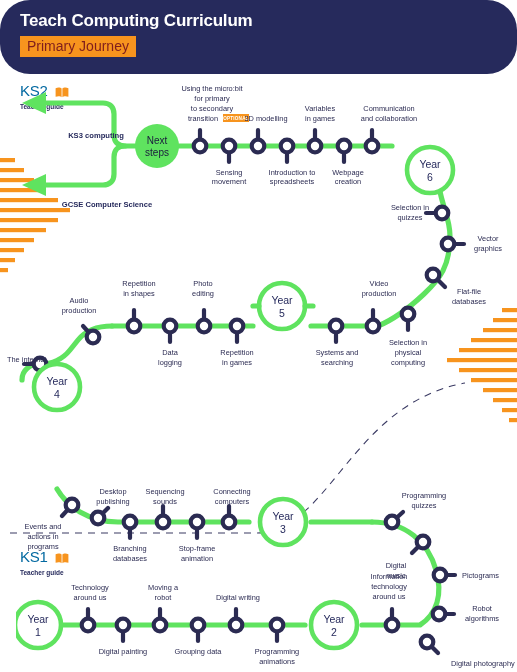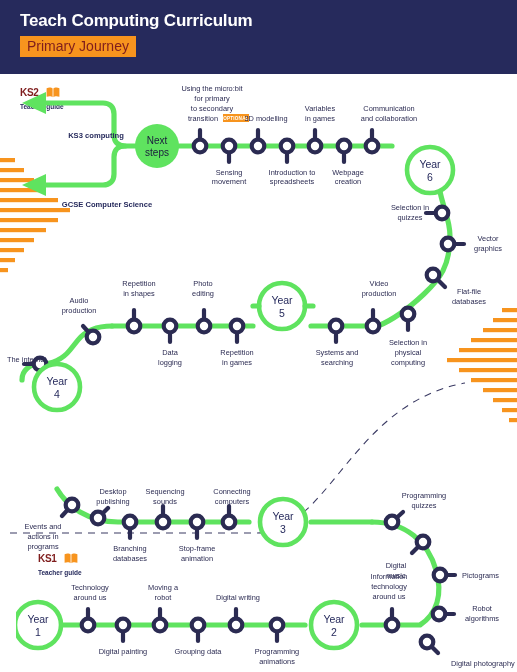--- a/index.html
+++ b/index.html
@@ -7,34 +7,35 @@
     width:517px;height:672px;
     background:#ffffff;
     font-family:"Liberation Sans", sans-serif;
     overflow:hidden;
     position:relative;
   }
   #root{position:relative;width:517px;height:672px;}
   .header{
     position:absolute;left:0;top:0;width:517px;height:74px;
     background:#262a5c;
+    border-radius:30px;
   }
   .header-title{
     position:absolute;left:20px;top:11px;
     font-size:17px;font-weight:bold;color:#ffffff;letter-spacing:-0.2px;
   }
   .header-sub{
     position:absolute;left:20px;top:36px;
     background:#f7941e;color:#7f1d1d;
     font-size:14px;padding:2px 7px 3px 7px;
     font-weight:normal;
   }
   svg.board{position:absolute;left:0;top:74px;width:517px;height:598px;display:block;}
   .ks-block{position:absolute;}
-  .ks-label{font-size:10px;font-weight:bold;color:#7f1d1d;letter-spacing:-0.3px;line-height:15px;}
+  .ks-label{font-size:15px;font-weight:normal;color:#0369a1;letter-spacing:-0.3px;line-height:15px;}
   .ks-teacher{font-size:6.5px;font-weight:bold;color:#262a5c;margin-top:1px;letter-spacing:0px;}
   .bookicon{display:inline-block;vertical-align:-2px;margin-left:3px;}
   .nodelabel{font-size:7.4px;fill:#2b2b52;font-family:"Liberation Sans", sans-serif;}
   .yearlabel{font-size:10.5px;fill:#262a5c;font-family:"Liberation Sans", sans-serif;}
   .nextlabel{font-size:10px;fill:#1a1a3d;font-family:"Liberation Sans", sans-serif;}
   .armlabel{font-size:7.6px;font-weight:bold;fill:#262a5c;font-family:"Liberation Sans", sans-serif;}
   .optional-badge{font-size:4.6px;font-weight:bold;fill:#ffffff;font-family:"Liberation Sans", sans-serif;letter-spacing:0.2px;}
 </style>
 </head>
 <body>
@@ -52,21 +53,21 @@
       <span class="bookicon">
         <svg width="14" height="11" viewBox="0 0 14 11">
           <path d="M0.6 1.2 C3 0.2 5.6 0.5 6.6 1.6 L6.6 10.2 C5.6 9.1 3 8.8 0.6 9.8 Z" fill="#f7941e"></path>
           <path d="M13.4 1.2 C11 0.2 8.4 0.5 7.4 1.6 L7.4 10.2 C8.4 9.1 11 8.8 13.4 9.8 Z" fill="#f7941e"></path>
         </svg>
       </span>
     </div>
     <div class="ks-teacher">Teacher guide</div>
   </div>
 
-  <div class="ks-block" style="left:20px;top:548px;margin-left:18px;">
+  <div class="ks-block" style="left:20px;top:548px;">
     <div>
       <span class="ks-label">KS1</span>
       <span class="bookicon">
         <svg width="14" height="11" viewBox="0 0 14 11">
           <path d="M0.6 1.2 C3 0.2 5.6 0.5 6.6 1.6 L6.6 10.2 C5.6 9.1 3 8.8 0.6 9.8 Z" fill="#f7941e"></path>
           <path d="M13.4 1.2 C11 0.2 8.4 0.5 7.4 1.6 L7.4 10.2 C8.4 9.1 11 8.8 13.4 9.8 Z" fill="#f7941e"></path>
         </svg>
       </span>
     </div>
     <div class="ks-teacher">Teacher guide</div>

